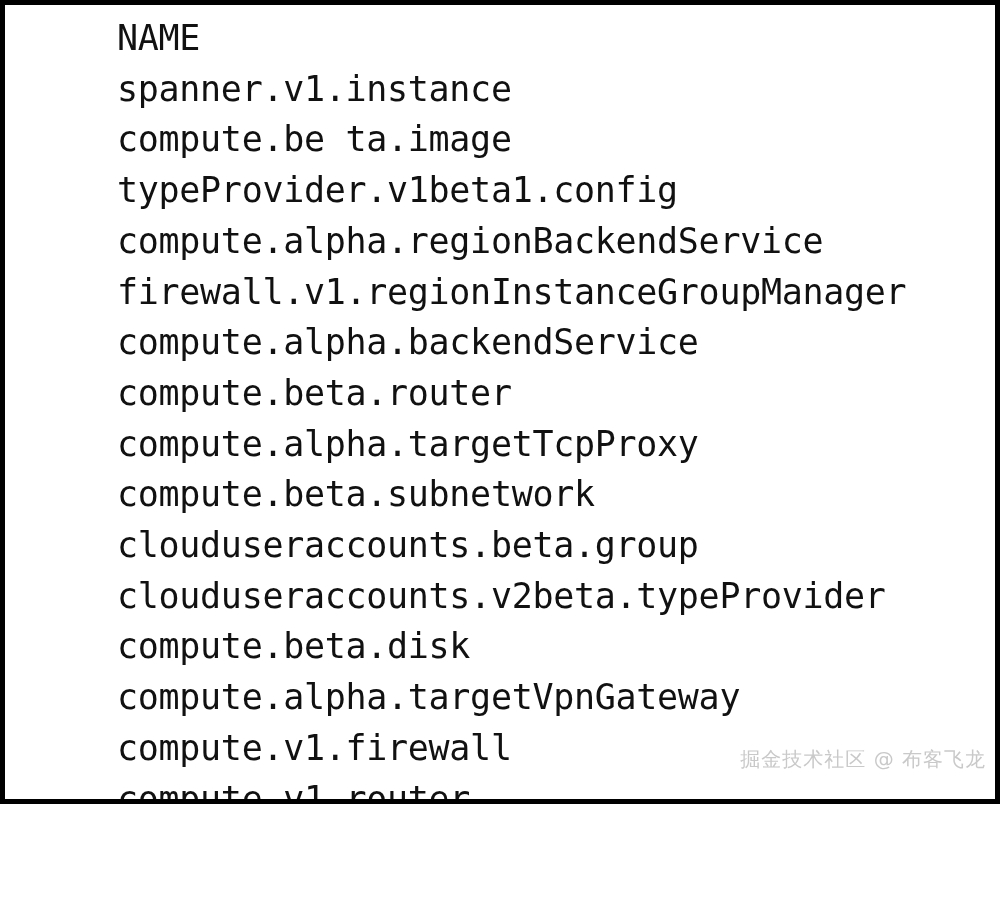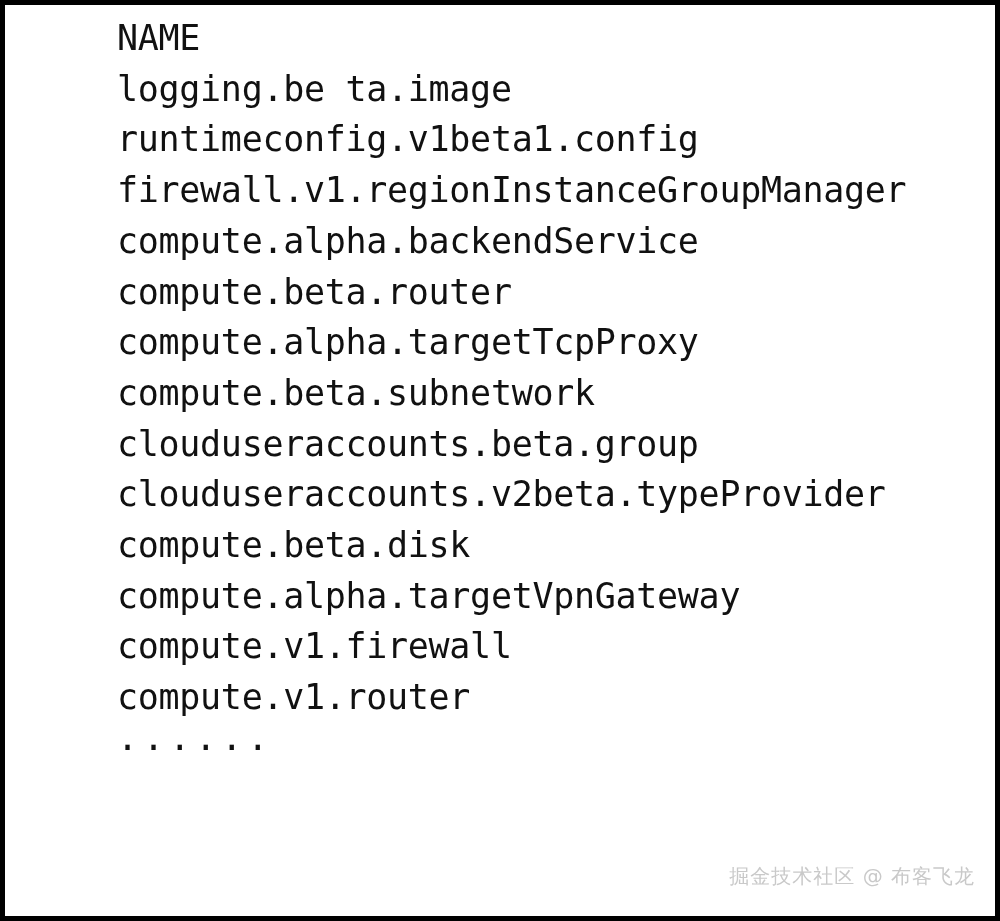--- a/index.html
+++ b/index.html
@@ -3,21 +3,21 @@
 <meta charset="utf-8">
 <style>
   html, body {
     margin: 0;
     padding: 0;
     background: #ffffff;
   }
   #screenshot {
     position: relative;
     width: 1000px;
-    height: 921px;
+    height: 804px;
     background: #ffffff;
     box-sizing: border-box;
     border: 5px solid #000000;
     overflow: hidden;
     font-family: "DejaVu Sans Mono", "Liberation Mono", monospace;
   }
   #terminal-output {
     position: absolute;
     left: 112px;
     top: 8px;
@@ -38,41 +38,43 @@
   .ellipsis-line {
     font-family: "DejaVu Sans Mono", "Liberation Mono", monospace;
     font-size: 35px;
     line-height: 50.7px;
     color: #111111;
     white-space: pre;
     letter-spacing: 5px;
   }
   #watermark {
     position: absolute;
-    right: 20px;
+    right: 9px;
     bottom: 26px;
     font-family: "DejaVu Sans", "Liberation Sans", sans-serif;
     font-size: 20px;
     color: #c9c9c9;
     letter-spacing: 1px;
     white-space: nowrap;
     user-select: none;
   }
 </style>
 </head>
 <body>
 
 <div id="screenshot">
 
   <div id="terminal-output">
 
     <div class="output-line header-line">NAME</div>
 
-    <div class="output-line">logging.be ta.image</div>
-    <div class="output-line">runtimeconfig.v1beta1.config</div>
+    <div class="output-line">spanner.v1.instance</div>
+    <div class="output-line">compute.be ta.image</div>
+    <div class="output-line">typeProvider.v1beta1.config</div>
+    <div class="output-line">compute.alpha.regionBackendService</div>
     <div class="output-line">firewall.v1.regionInstanceGroupManager</div>
     <div class="output-line">compute.alpha.backendService</div>
     <div class="output-line">compute.beta.router</div>
     <div class="output-line">compute.alpha.targetTcpProxy</div>
     <div class="output-line">compute.beta.subnetwork</div>
     <div class="output-line">clouduseraccounts.beta.group</div>
     <div class="output-line">clouduseraccounts.v2beta.typeProvider</div>
     <div class="output-line">compute.beta.disk</div>
     <div class="output-line">compute.alpha.targetVpnGateway</div>
     <div class="output-line">compute.v1.firewall</div>

